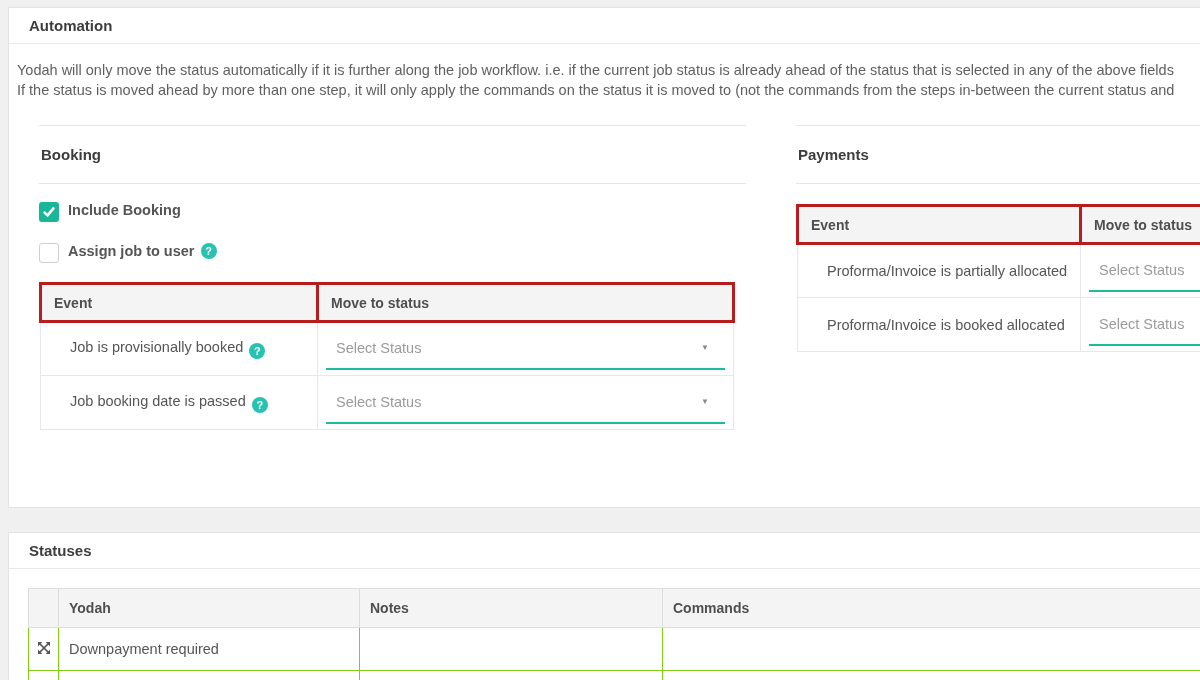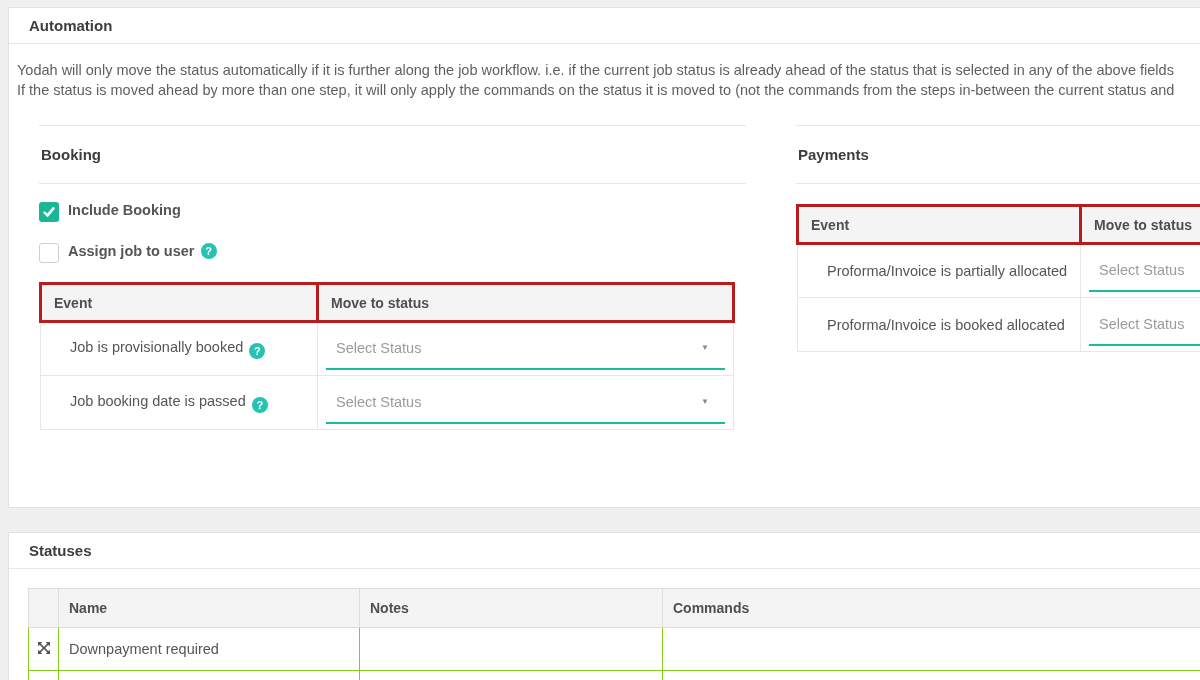--- a/index.html
+++ b/index.html
@@ -238,21 +238,21 @@
   </div>
 </div>
 
 <div class="panel" id="statuses-panel">
   <div class="panel-heading">Statuses</div>
   <div class="panel-body">
     <table class="statuses-table">
       <tbody>
           <tr>
         <th class="drag-col"></th>
-        <th class="name-col">Name</th>
+        <th class="name-col">Yodah</th>
         <th class="notes-col">Notes</th>
         <th>Commands</th>
       </tr>
       <tr>
         <td class="drag-cell">
           <svg width="14" height="14" viewBox="0 0 14 14">
             <g stroke="#555555" stroke-width="1.7">
               <line x1="3" y1="3" x2="11" y2="11"></line>
               <line x1="11" y1="3" x2="3" y2="11"></line>
             </g>

